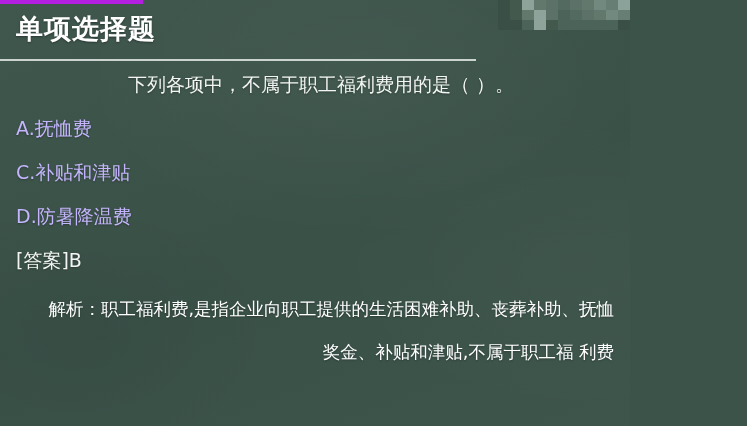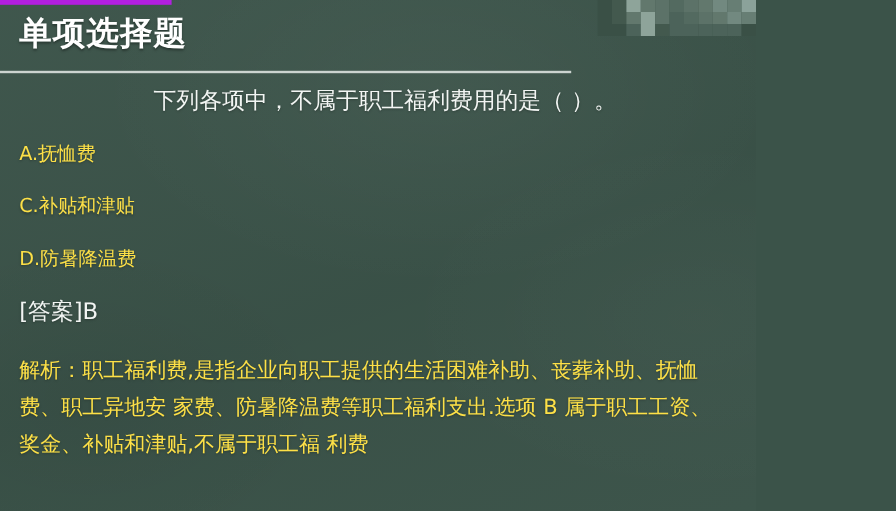--- a/index.html
+++ b/index.html
@@ -83,42 +83,43 @@
   .qline {
     color: #f2f5f3;
     font-size: 19px;
     line-height: 24px;
     margin: 0 0 20px 0;
     text-shadow: 0 1px 2px rgba(0,0,0,0.28);
     white-space: nowrap;
     text-align: center;
   }
   .opt {
-    color: #fde047;
-    font-size: 16px;
+    color: #c4b5fd;
+    font-size: 19px;
     line-height: 24px;
     margin: 0 0 20px 0;
     text-shadow: 0 1px 2px rgba(0,0,0,0.28);
     white-space: nowrap;
   }
   #answer {
     color: #f2f5f3;
     font-size: 19px;
     line-height: 24px;
     margin: 0 0 22px 0;
     text-shadow: 0 1px 2px rgba(0,0,0,0.28);
   }
   #explanation { margin: 0; }
   .exp-line {
-    color: #fde047;
+    color: #ffffff;
     font-size: 17.5px;
     line-height: 31px;
-    margin: 0;
+    margin: 12px;
     text-shadow: 0 1px 2px rgba(0,0,0,0.28);
     white-space: nowrap;
+    text-align: right;
   }
 </style>
 </head>
 <body>
 
 <div id="screen">
 
   <div id="texture"></div>
 
   <div id="accent-bar"></div>
@@ -168,18 +169,17 @@
     <p class="qline">下列各项中，不属于职工福利费用的是（  ）。</p>
 
     <p class="opt">A.抚恤费</p>
     <p class="opt">C.补贴和津贴</p>
     <p class="opt">D.防暑降温费</p>
 
     <p id="answer">[答案]B</p>
 
     <div id="explanation">
       <p class="exp-line">解析：职工福利费,是指企业向职工提供的生活困难补助、丧葬补助、抚恤</p>
-      <p class="exp-line">费、职工异地安 家费、防暑降温费等职工福利支出.选项 B 属于职工工资、</p>
       <p class="exp-line">奖金、补贴和津贴,不属于职工福 利费</p>
     </div>
 
   </div>
 </div>
 
 </body></html>

